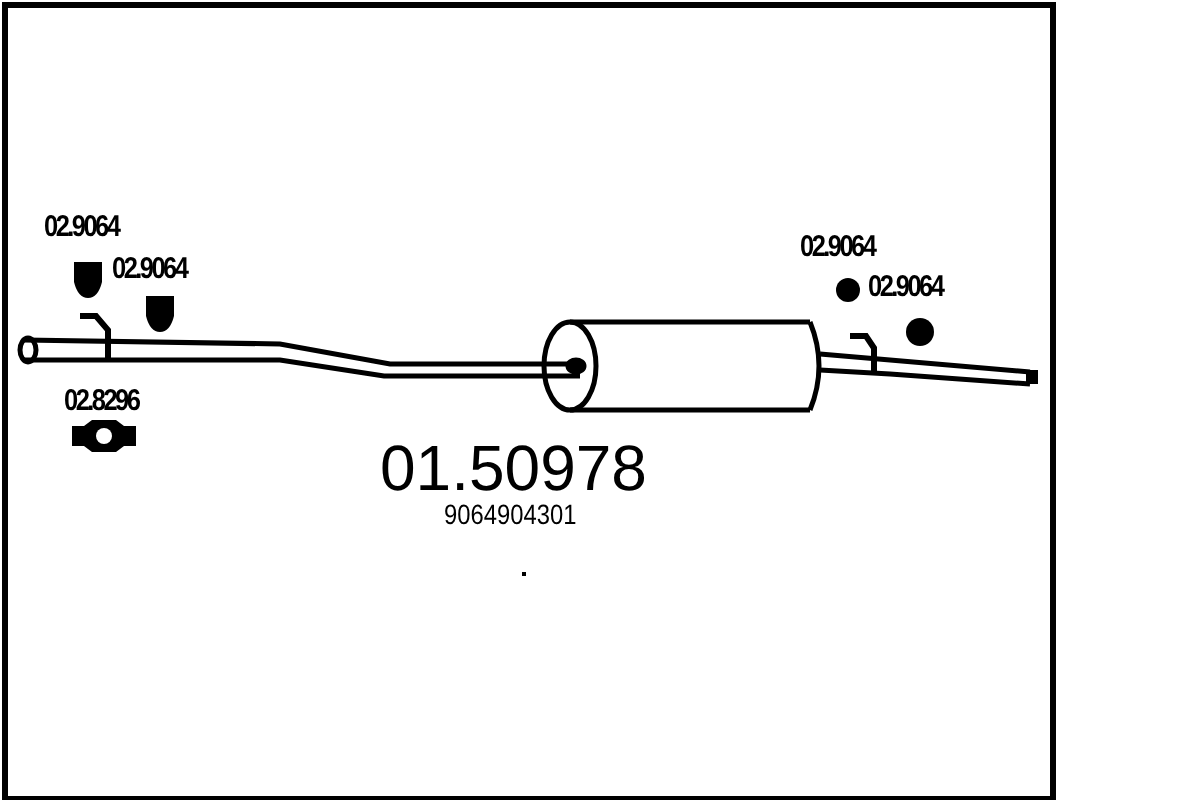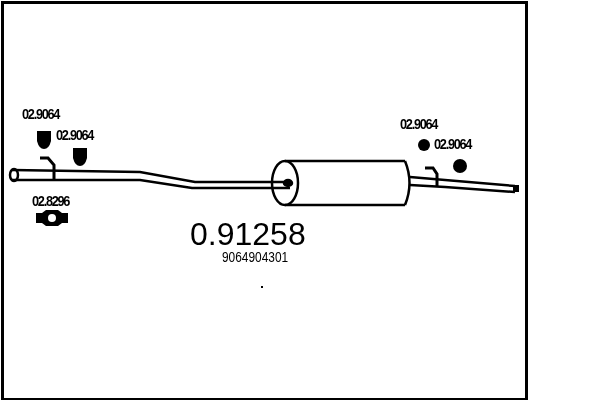--- a/index.html
+++ b/index.html
@@ -46,15 +46,15 @@
     <circle cx="52" cy="218" r="4" fill="#fff"></circle>
   </g>
 </svg>
 
 <span class="lbl" style="left:22px;top:106px;">02.9064</span>
 <span class="lbl" style="left:56px;top:127px;">02.9064</span>
 <span class="lbl" style="left:32px;top:193px;">02.8296</span>
 <span class="lbl" style="left:400px;top:116px;">02.9064</span>
 <span class="lbl" style="left:434px;top:136px;">02.9064</span>
 
-<div class="partno">0.91258</div>
+<div class="partno">01.50978</div>
 <div class="oem">9064904301</div>
 <div class="dot"></div>
 
 </body></html>

